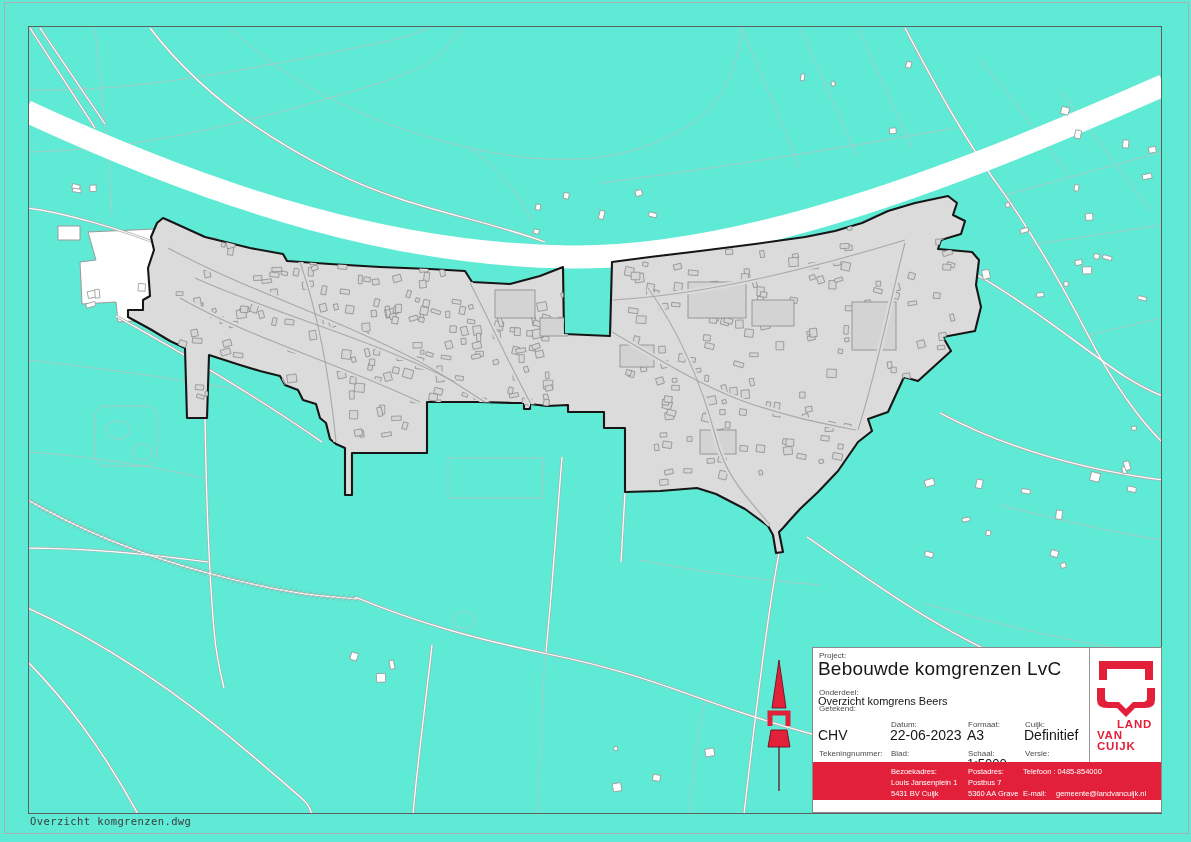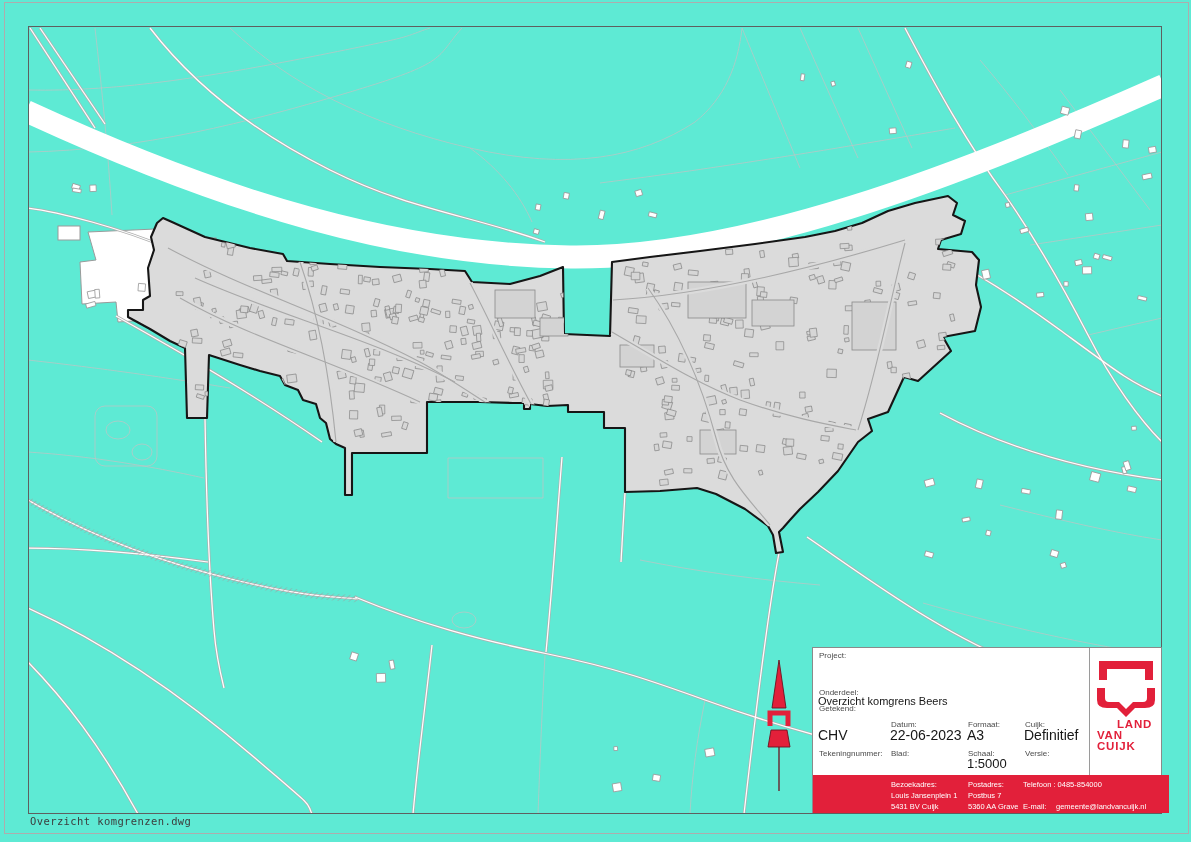--- a/index.html
+++ b/index.html
@@ -23,21 +23,21 @@
 
   
   .title-block{position:absolute;left:812px;top:647px;width:350px;height:166px;
         background:#fff;border:1px solid #8a8a8a;box-sizing:border-box;}
   .tb-divider{position:absolute;left:276px;top:0;width:1px;height:127px;background:#9a9a9a;}
   .tb-label{position:absolute;font-size:8px;color:#4a4a4a;white-space:nowrap;}
   .tb-value{position:absolute;font-size:14px;color:#161616;white-space:nowrap;}
   .tb-project{position:absolute;font-size:19px;color:#161616;white-space:nowrap;letter-spacing:0.2px;}
   .tb-sub{position:absolute;font-size:11px;color:#161616;white-space:nowrap;}
   .tb-scale{position:absolute;font-size:13px;color:#161616;white-space:nowrap;}
-  .red-band{position:absolute;left:0;top:127px;width:100%;height:38px;background:#e2203a;padding-left:8px;}
+  .red-band{position:absolute;left:0;top:114px;width:100%;height:38px;background:#e2203a;}
   .rb-text{position:absolute;font-size:7.5px;color:#ffffff;white-space:nowrap;}
 
   
   .logo-text{position:absolute;left:1097px;width:62px;font-weight:bold;font-size:11.5px;
         line-height:11px;letter-spacing:0.8px;color:#e2203a;}
 
   .footer-file{position:absolute;left:30px;top:815px;font-family:"DejaVu Sans Mono",monospace;
         font-size:10.5px;color:#3d3d3d;letter-spacing:0.4px;}
   .north-arrow{position:absolute;left:753px;top:640px;}
   .logo-icons{position:absolute;left:1092px;top:654px;}
@@ -620,20 +620,21 @@
     <polygon points="779,660 786,708 772,708" stroke="#6b1220" stroke-width="0.9" fill="#e2203a"></polygon>
     <path d="M770,726 V713 H788 V726" fill="none" stroke-width="5" stroke="#e2203a"></path>
     <polygon points="771,730 787,730 790,747 768,747" stroke="#6b1220" stroke-width="0.9" fill="#e2203a"></polygon>
     <line x1="779" y1="747" x2="779" y2="791" stroke="#6b1220" stroke-width="1.3"></line>
   </svg>
 
   <div class="title-block">
     <div class="tb-divider"></div>
 
     <div class="tb-label" style="left:6px;top:3px">Project:</div>
+    <div class="tb-project" style="left:5px;top:10px">Bebouwde komgrenzen LvC</div>
 
     <div class="tb-label" style="left:6px;top:40px">Onderdeel:</div>
     <div class="tb-sub" style="left:5px;top:47px">Overzicht komgrens Beers</div>
 
     <div class="tb-label" style="left:6px;top:56px">Getekend:</div>
     <div class="tb-value" style="left:5px;top:79px">CHV</div>
     <div class="tb-label" style="left:78px;top:72px">Datum:</div>
     <div class="tb-value" style="left:77px;top:79px">22-06-2023</div>
     <div class="tb-label" style="left:155px;top:72px">Formaat:</div>
     <div class="tb-value" style="left:154px;top:79px">A3</div>

